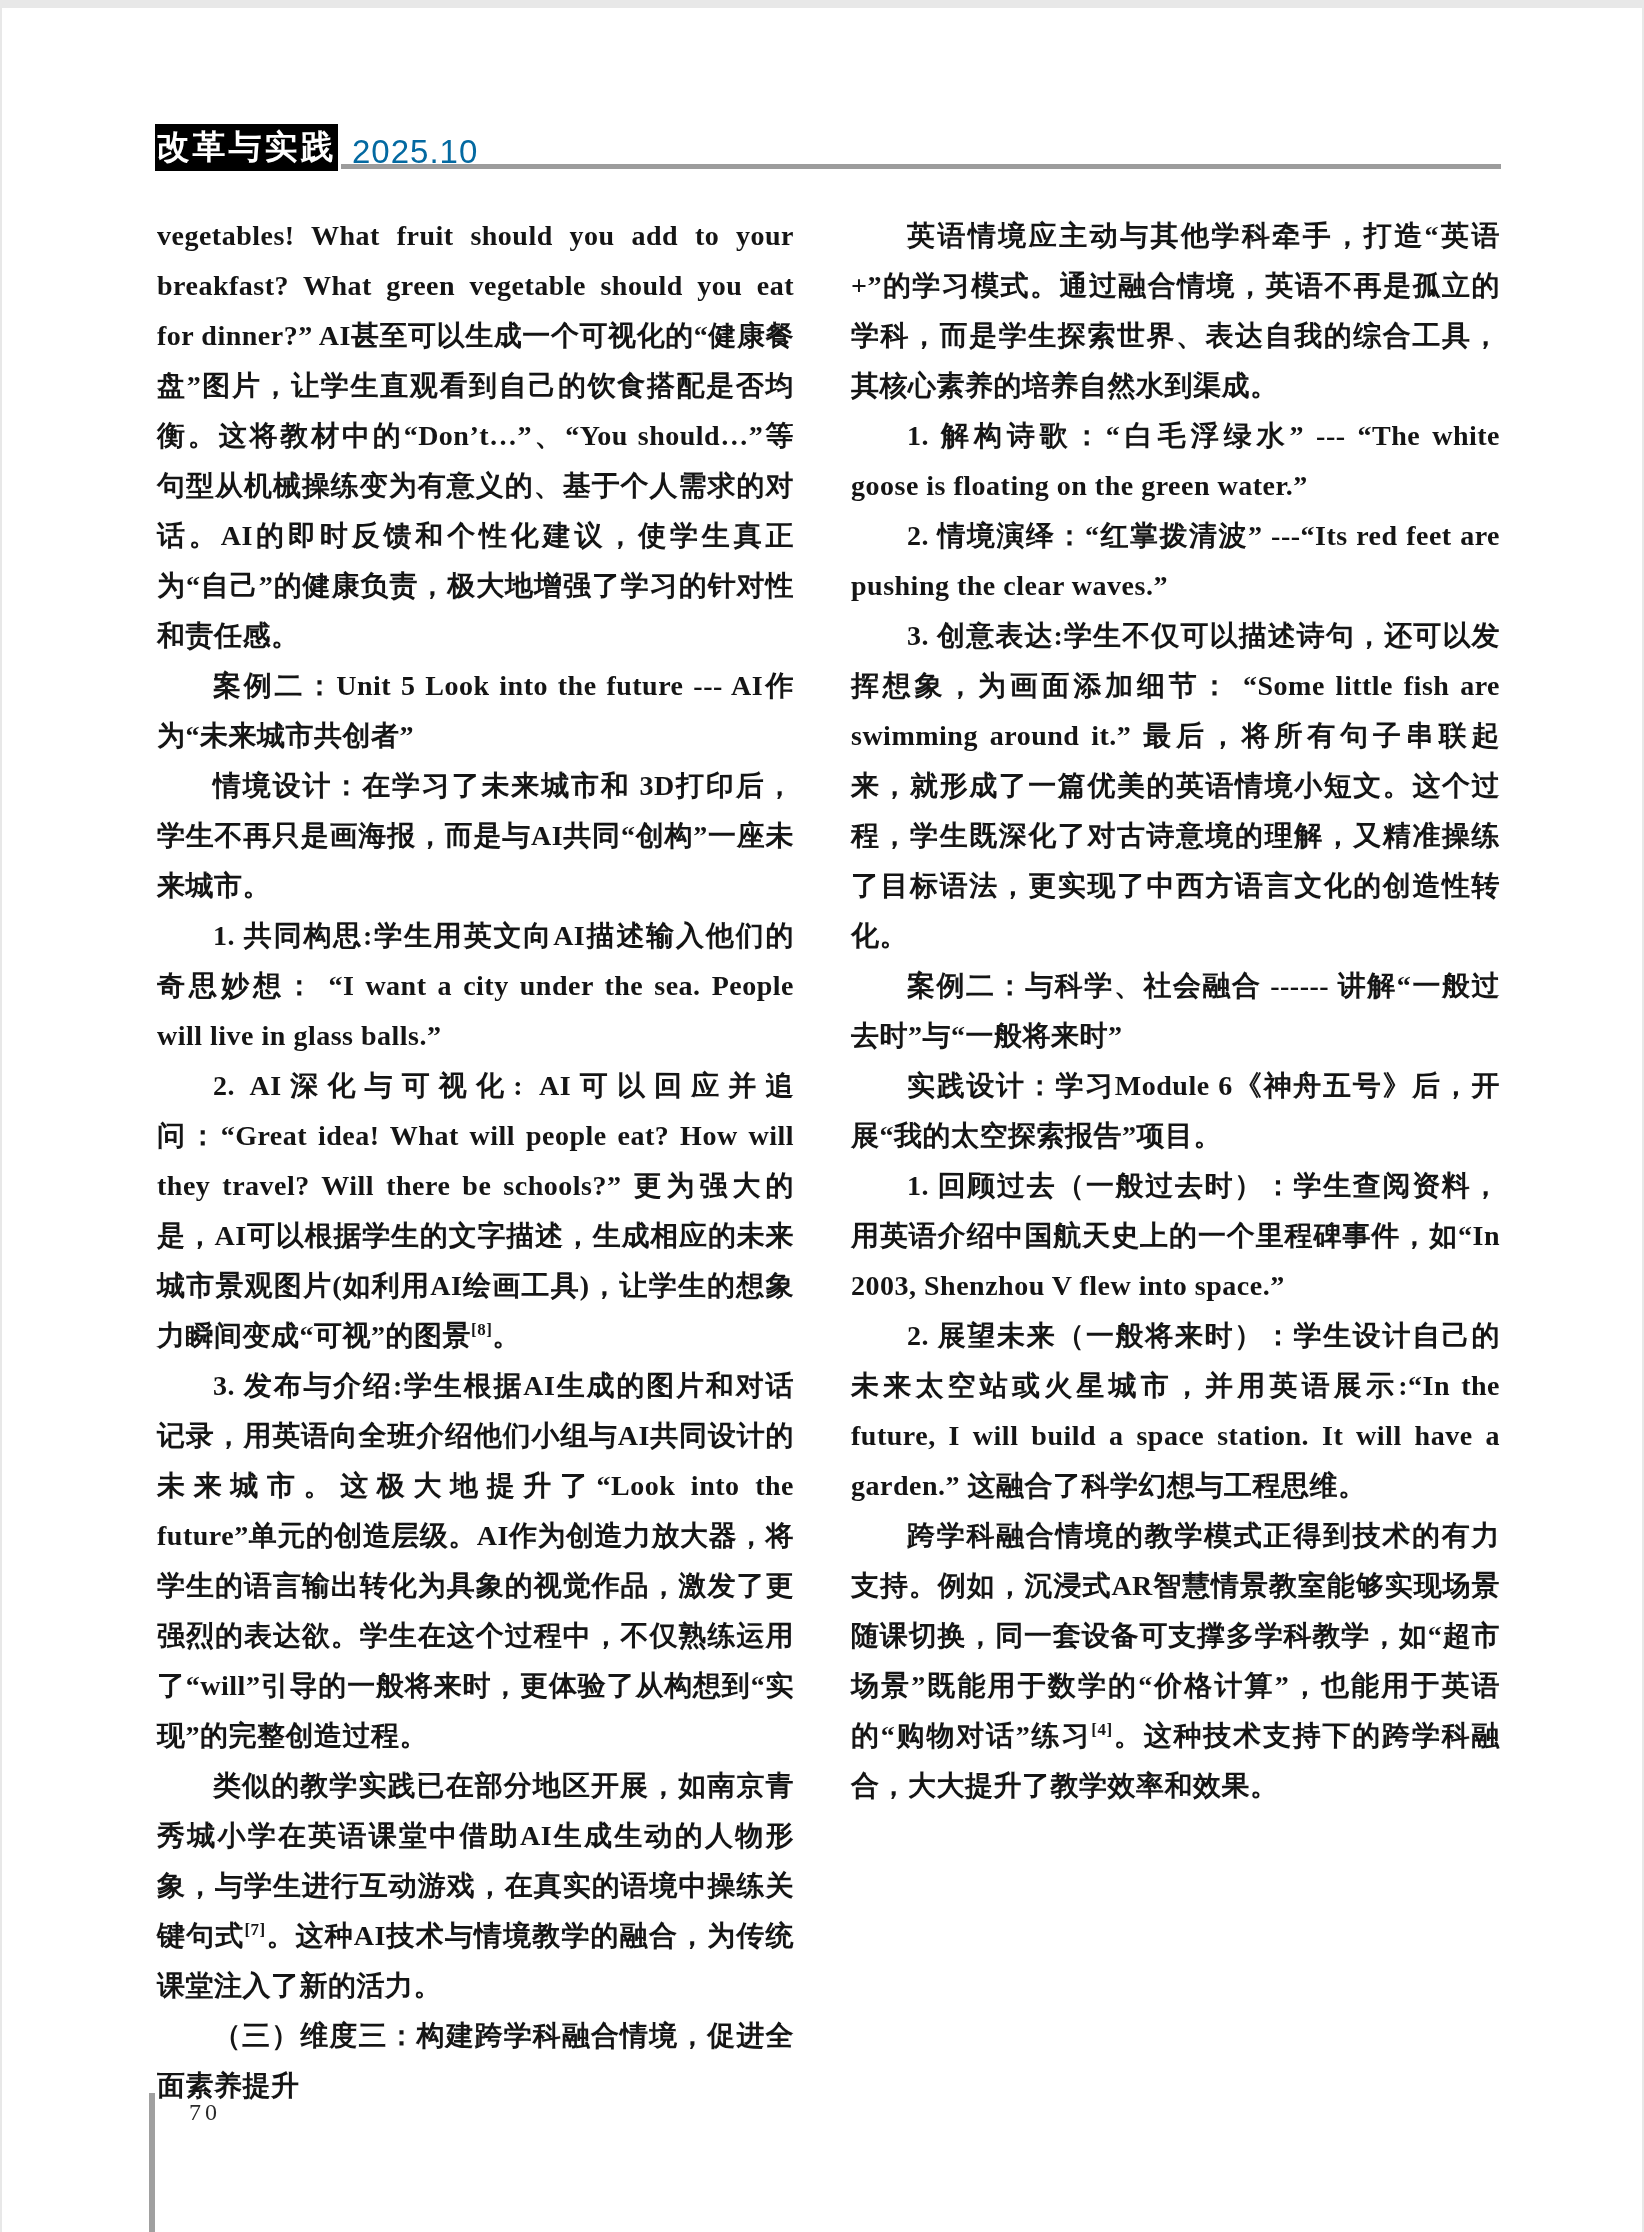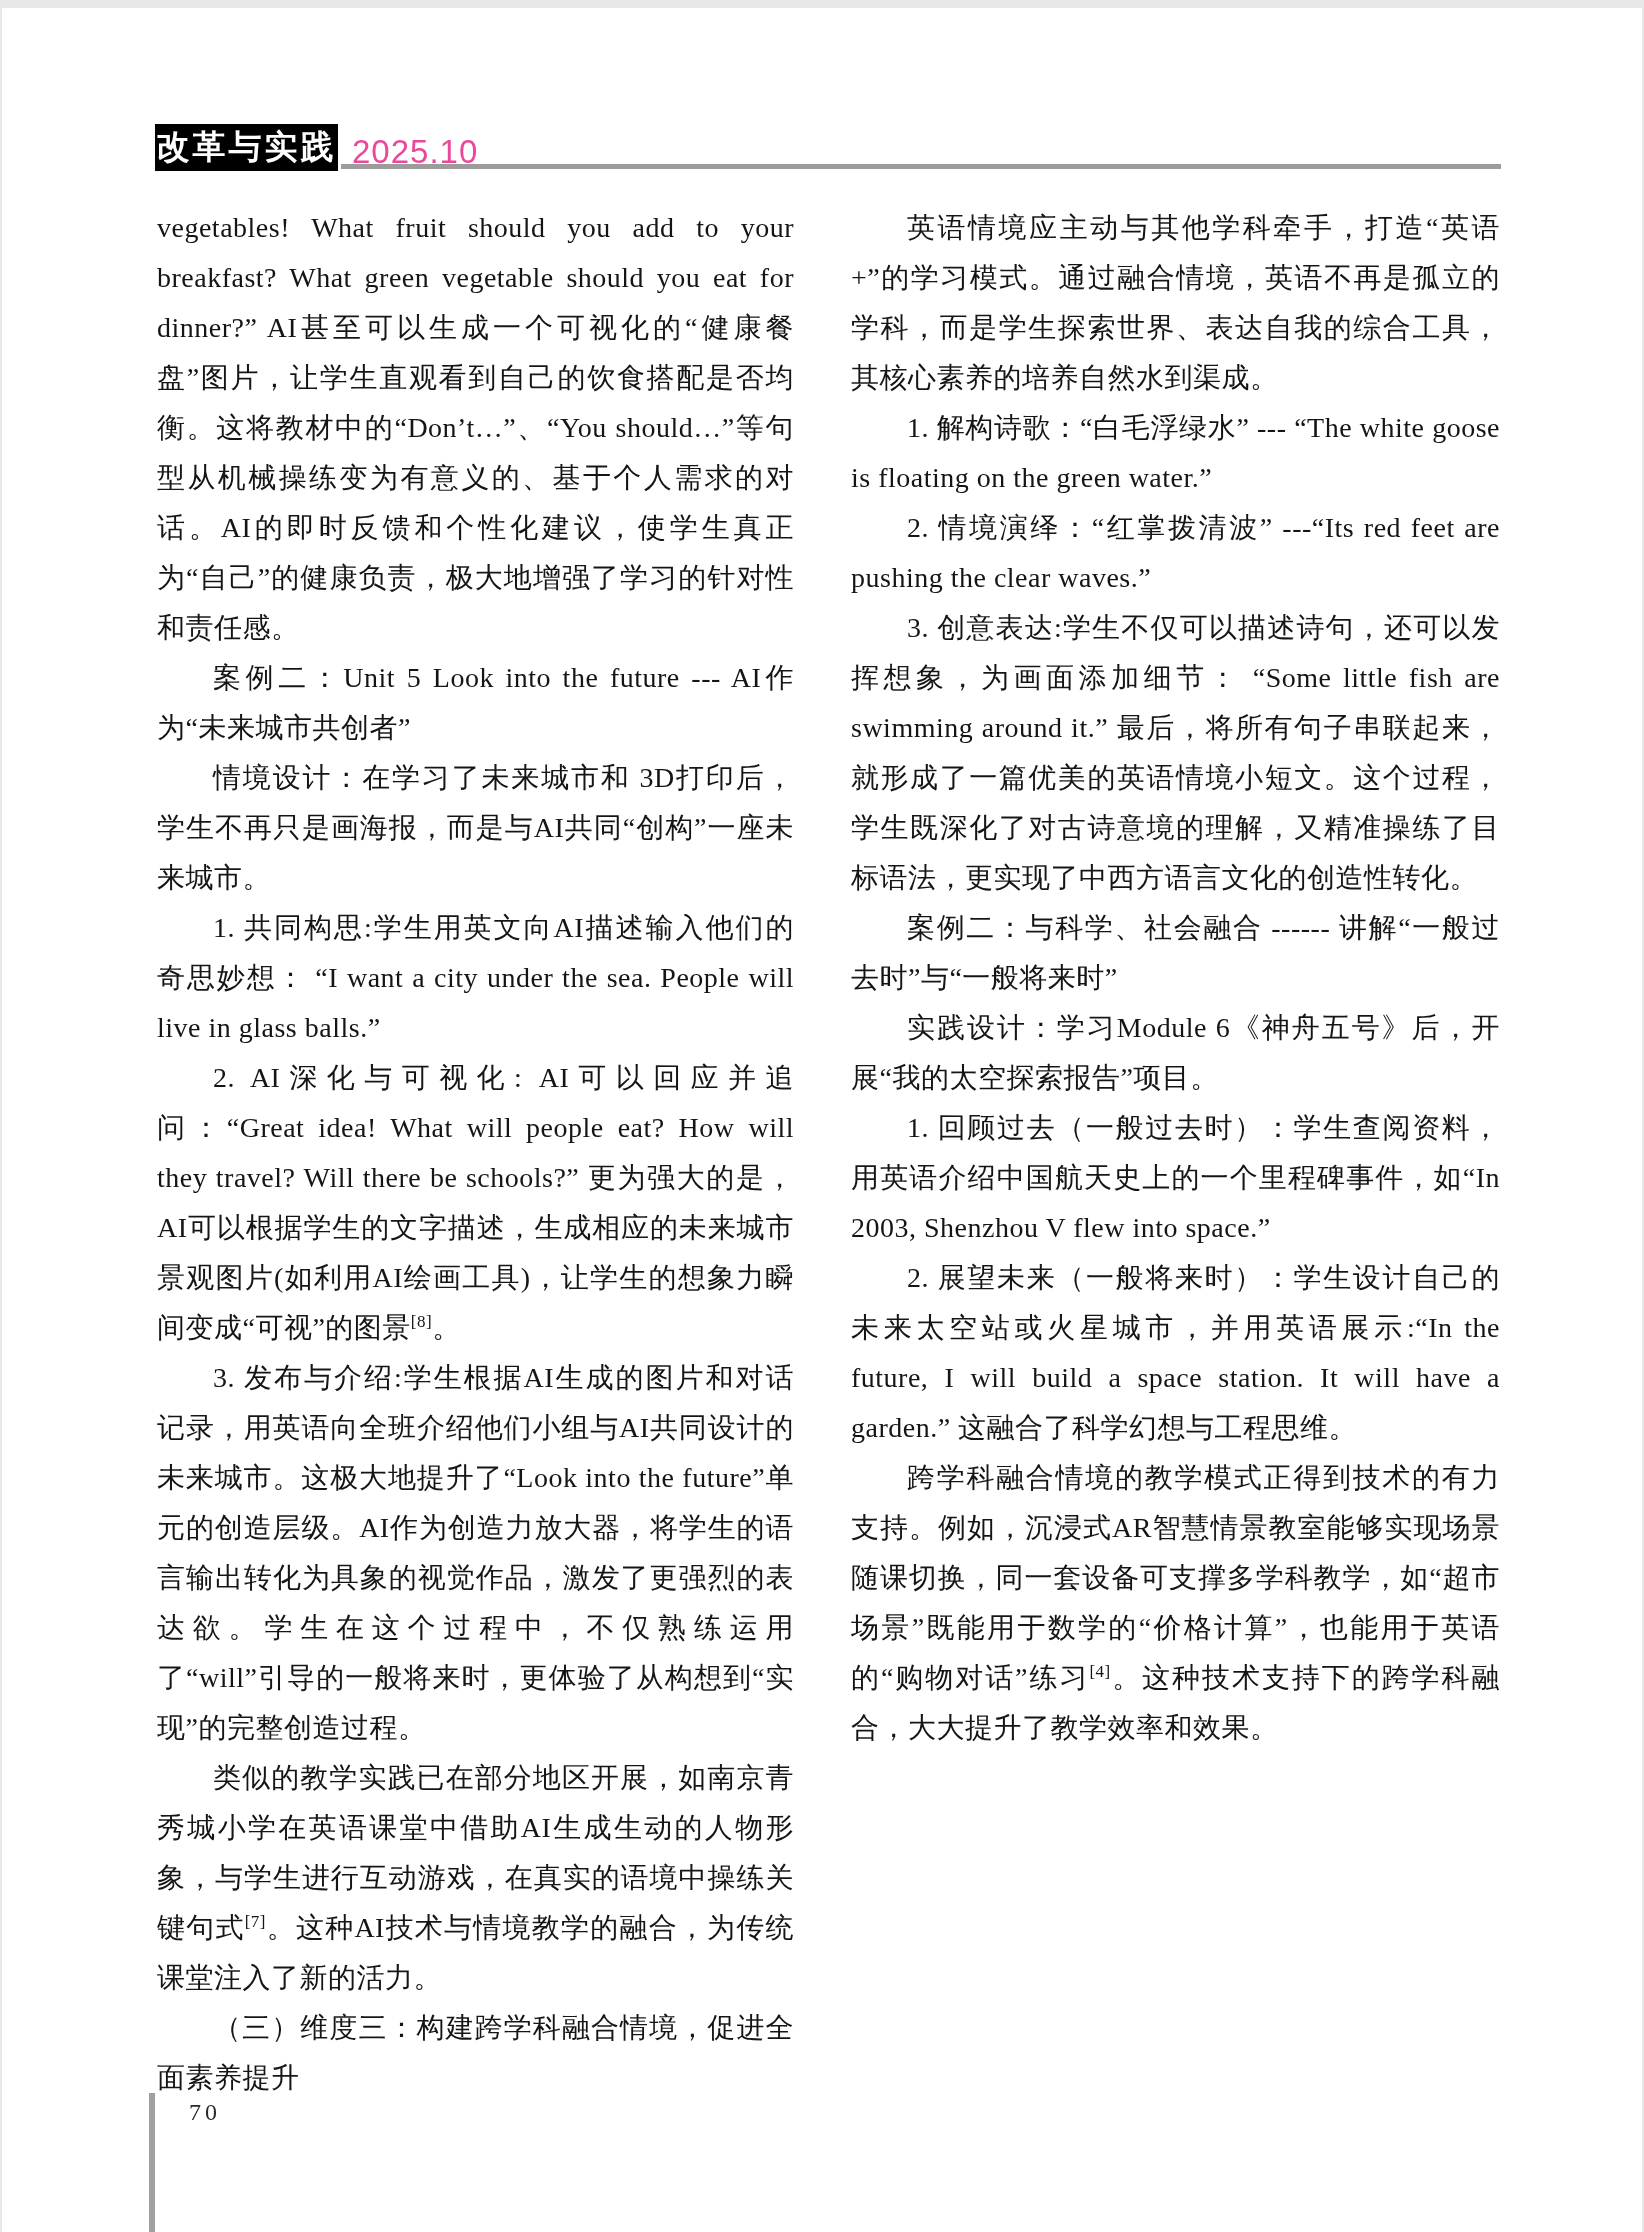--- a/index.html
+++ b/index.html
@@ -27,39 +27,40 @@
     font-weight: bold;
     font-size: 33px;
     letter-spacing: 3px;
     white-space: nowrap;
   }
   .issue-label {
     position: absolute;
     left: 350px; top: 125px;
     font-family: "Liberation Sans", "DejaVu Sans", sans-serif;
     font-size: 33px;
-    color: #ec4899;
+    color: #0369a1;
     letter-spacing: 1px;
   }
   .header-rule {
     position: absolute;
     left: 339px; top: 156px;
     width: 1160px; height: 5px;
     background: #9c9c9c;
   }
 
   
   .col {
     position: absolute;
-    top: 195px;
+    top: 203px;
     font-size: 28px;
     line-height: 50px;
     text-align: justify;
     text-justify: inter-ideograph;
     letter-spacing: 0.5px;
+    font-weight: bold;
   }
   .col-left  { left: 155px; width: 637px; }
   .col-right { left: 849px; width: 649px; }
   .col p { margin: 0; padding: 0; }
   .col p.indent { text-indent: 2em; }
   sup.ref {
     font-size: 17px;
     line-height: 0;
     vertical-align: super;
   }

